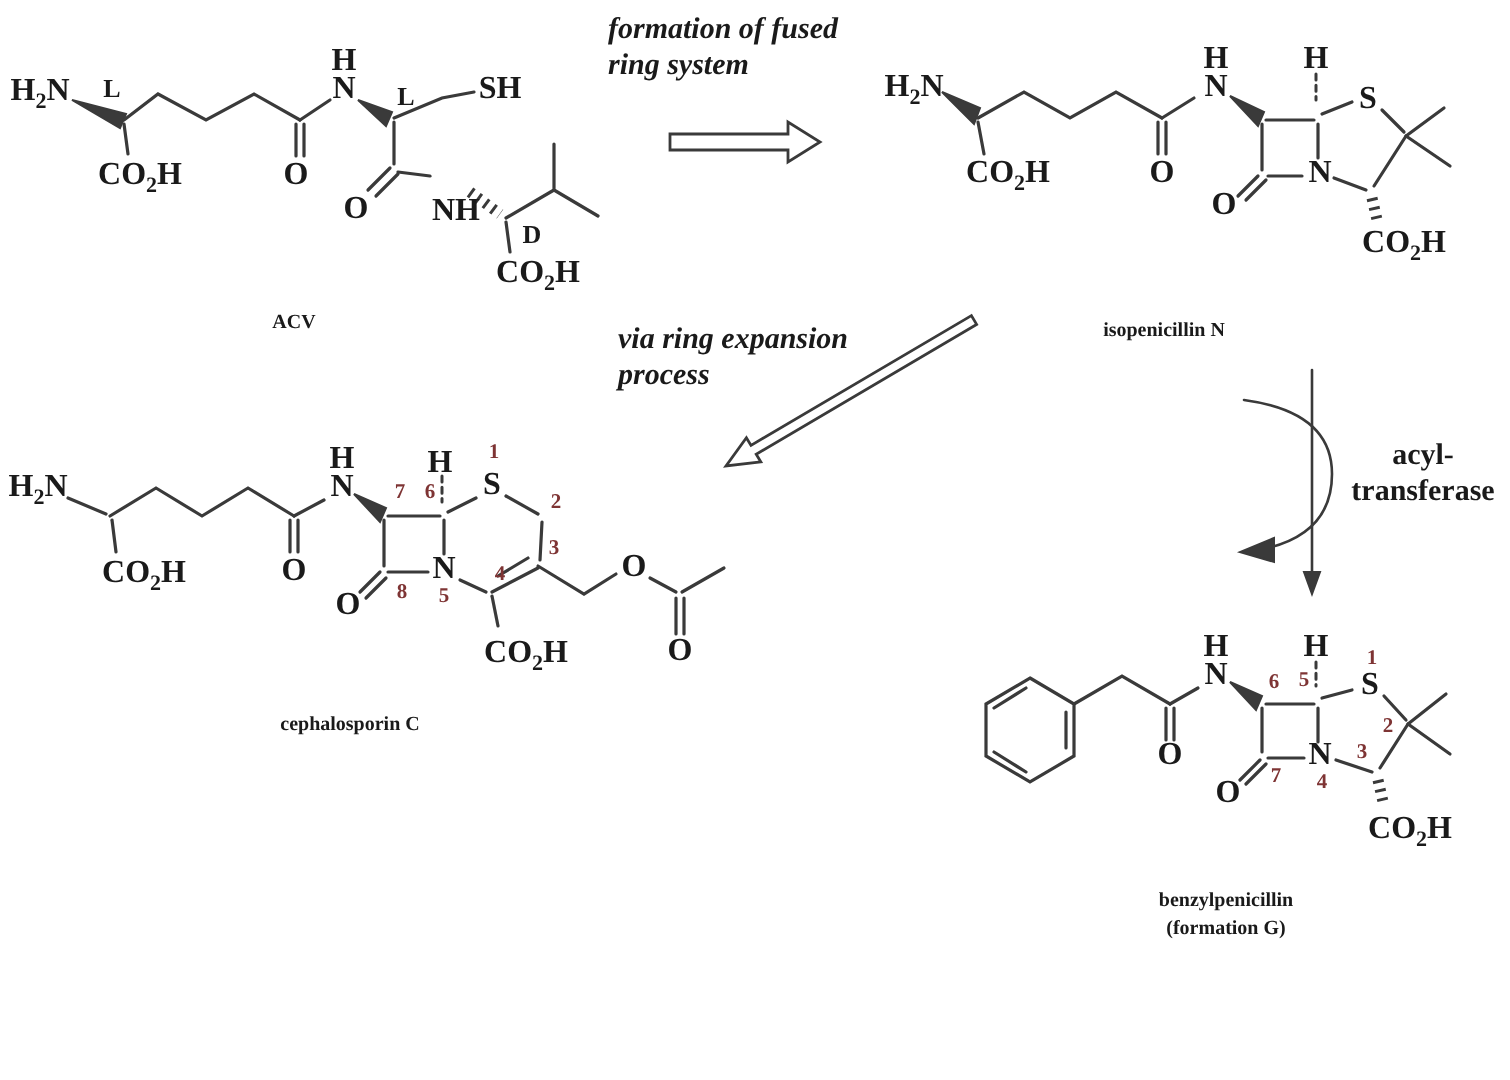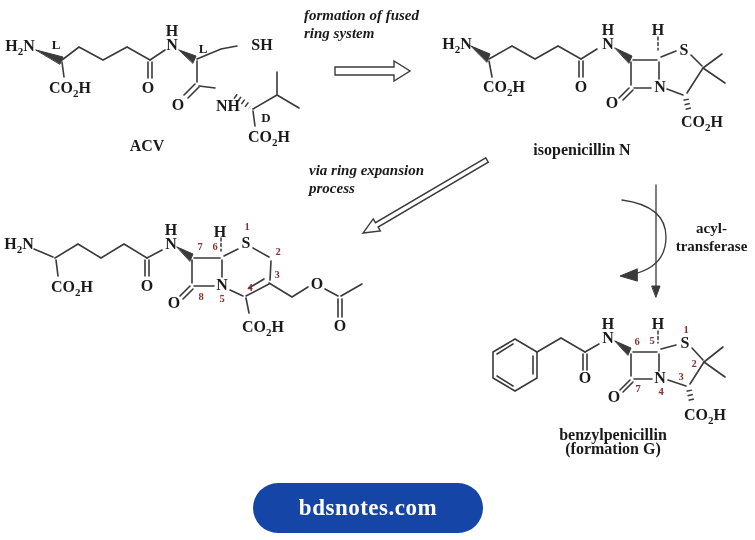--- a/index.html
+++ b/index.html
@@ -11,21 +11,21 @@
   svg.bonds path.hash{stroke-width:5.5;stroke-dasharray:1.5 3.1;stroke-linecap:butt;}
   svg.bonds path.hdash{stroke-dasharray:3 2.6;stroke-width:1.5;}
   svg.bonds path.hollow{fill:#ffffff;stroke-width:1.4;stroke-linejoin:miter;}
   svg.bonds path.solidhead{fill:#3a3a3a;stroke-width:1;}
   svg.bonds path.thin{stroke-width:1.3;}
   .lbl{position:absolute;transform:translate(-50%,-50%);font-weight:700;font-size:16px;
        white-space:nowrap;line-height:1;}
   .lbl sub{font-size:11px;line-height:0;}
   .sm{font-size:13px;}
   .num{font-size:10.5px;font-weight:700;color:#7e3434;}
-  .name{font-size:16px;}
+  .name{font-size:10px;margin-top:16px;}
   .ann{position:absolute;transform:none;font-style:italic;font-weight:700;font-size:15px;
        line-height:1.2;white-space:nowrap;}
   .plain{font-style:normal;}
   .ctr{text-align:center;}
   .badge{position:absolute;left:253px;top:483px;width:230px;height:50px;border-radius:26px;
          background:#1645a8;display:flex;align-items:center;justify-content:center;
          font-weight:700;font-size:23px;color:#ffffff;letter-spacing:.5px;}
 </style>
 </head>
 <body>
@@ -118,21 +118,21 @@
     </g>
   </svg>
 
   <span class="lbl" style="left:20px;top:46px"><span>H</span><sub>2</sub><span>N</span></span>
   <span class="lbl sm" style="left:56px;top:44px">L</span>
   <span class="lbl" style="left:70px;top:88px"><span>CO</span><sub>2</sub><span>H</span></span>
   <span class="lbl" style="left:148px;top:88px">O</span>
   <span class="lbl" style="left:172px;top:31px">H</span>
   <span class="lbl" style="left:172px;top:45px">N</span>
   <span class="lbl sm" style="left:203px;top:48px">L</span>
-  <span class="lbl" style="left:262px;top:45px">SH</span>
+  <span class="lbl" style="left:250px;top:45px">SH</span>
   <span class="lbl" style="left:178px;top:105px">O</span>
   <span class="lbl" style="left:228px;top:106px">NH</span>
   <span class="lbl sm" style="left:266px;top:117px">D</span>
   <span class="lbl" style="left:269px;top:137px"><span>CO</span><sub>2</sub><span>H</span></span>
   <span class="lbl name" style="left:147px;top:146px">ACV</span>
 
   <span class="lbl" style="left:457px;top:44px"><span>H</span><sub>2</sub><span>N</span></span>
   <span class="lbl" style="left:504px;top:87px"><span>CO</span><sub>2</sub><span>H</span></span>
   <span class="lbl" style="left:581px;top:87px">O</span>
   <span class="lbl" style="left:608px;top:30px">H</span>
@@ -157,20 +157,21 @@
   <span class="lbl num" style="left:278px;top:252px">2</span>
   <span class="lbl num" style="left:277px;top:275px">3</span>
   <span class="lbl num" style="left:250px;top:288px">4</span>
   <span class="lbl" style="left:222px;top:285px">N</span>
   <span class="lbl num" style="left:222px;top:299px">5</span>
   <span class="lbl num" style="left:201px;top:297px">8</span>
   <span class="lbl" style="left:174px;top:303px">O</span>
   <span class="lbl" style="left:263px;top:327px"><span>CO</span><sub>2</sub><span>H</span></span>
   <span class="lbl" style="left:317px;top:284px">O</span>
   <span class="lbl" style="left:340px;top:326px">O</span>
+  <span class="lbl name" style="left:175px;top:347px">cephalosporin C</span>
 
   <span class="lbl" style="left:585px;top:378px">O</span>
   <span class="lbl" style="left:608px;top:324px">H</span>
   <span class="lbl" style="left:608px;top:338px">N</span>
   <span class="lbl num" style="left:637px;top:342px">6</span>
   <span class="lbl num" style="left:652px;top:341px">5</span>
   <span class="lbl" style="left:658px;top:324px">H</span>
   <span class="lbl num" style="left:686px;top:330px">1</span>
   <span class="lbl" style="left:685px;top:343px">S</span>
   <span class="lbl num" style="left:694px;top:364px">2</span>
@@ -189,17 +190,14 @@
   </div>
   <div class="ann" style="left:304px;top:6px">
     <div>formation of fused</div>
     <div>ring system</div>
   </div>
   <div class="ann plain ctr" style="left:664px;top:219px;width:95px">
     <div>acyl-</div>
     <div>transferase</div>
   </div>
 
-  <div class="badge">
-    <span>bdsnotes.com</span>
-  </div>
 
 </div>
 
 </body></html>

